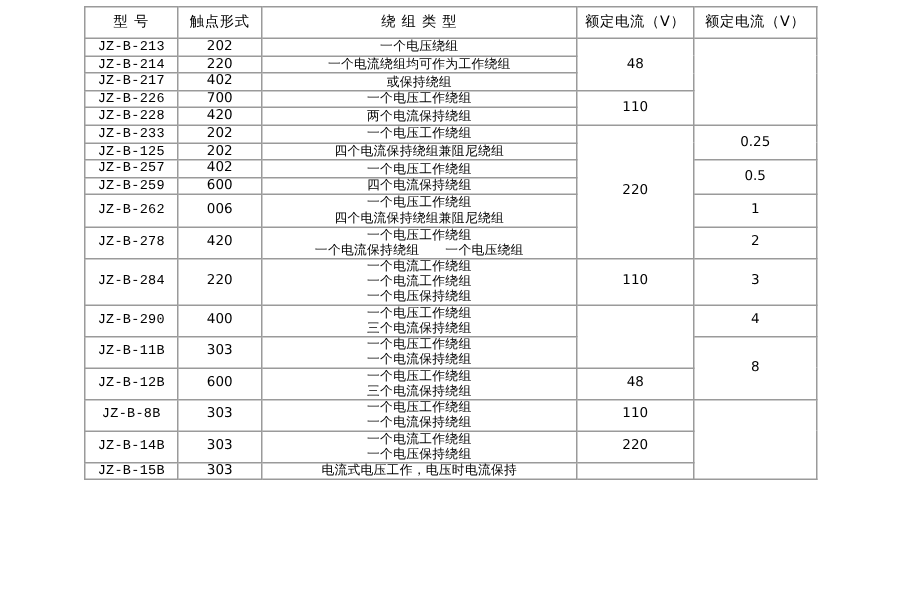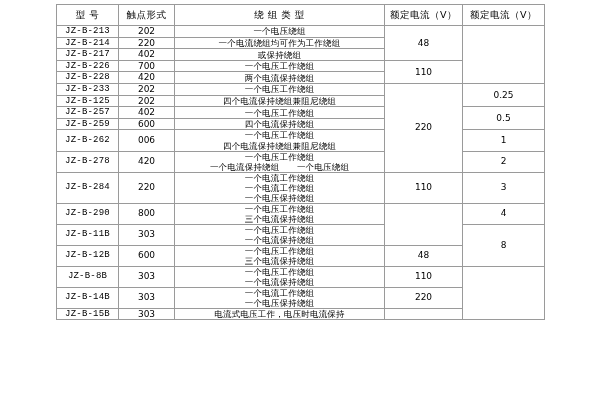--- a/index.html
+++ b/index.html
@@ -179,21 +179,21 @@
           <td class="wind">
             <span class="ln">一个电流工作绕组</span>
             <span class="ln">一个电流工作绕组</span>
             <span class="ln">一个电压保持绕组</span>
           </td>
           <td class="volt" rowspan="1">110</td>
           <td class="curr" rowspan="1">3</td>
         </tr>
         <tr>
           <td class="model">JZ-B-290</td>
-          <td>800</td>
+          <td>400</td>
           <td class="wind">
             <span class="ln">一个电压工作绕组</span>
             <span class="ln">三个电流保持绕组</span>
           </td>
           <td class="volt" rowspan="2"></td>
           <td class="curr" rowspan="1">4</td>
         </tr>
         <tr>
           <td class="model">JZ-B-11B</td>
           <td>303</td>

